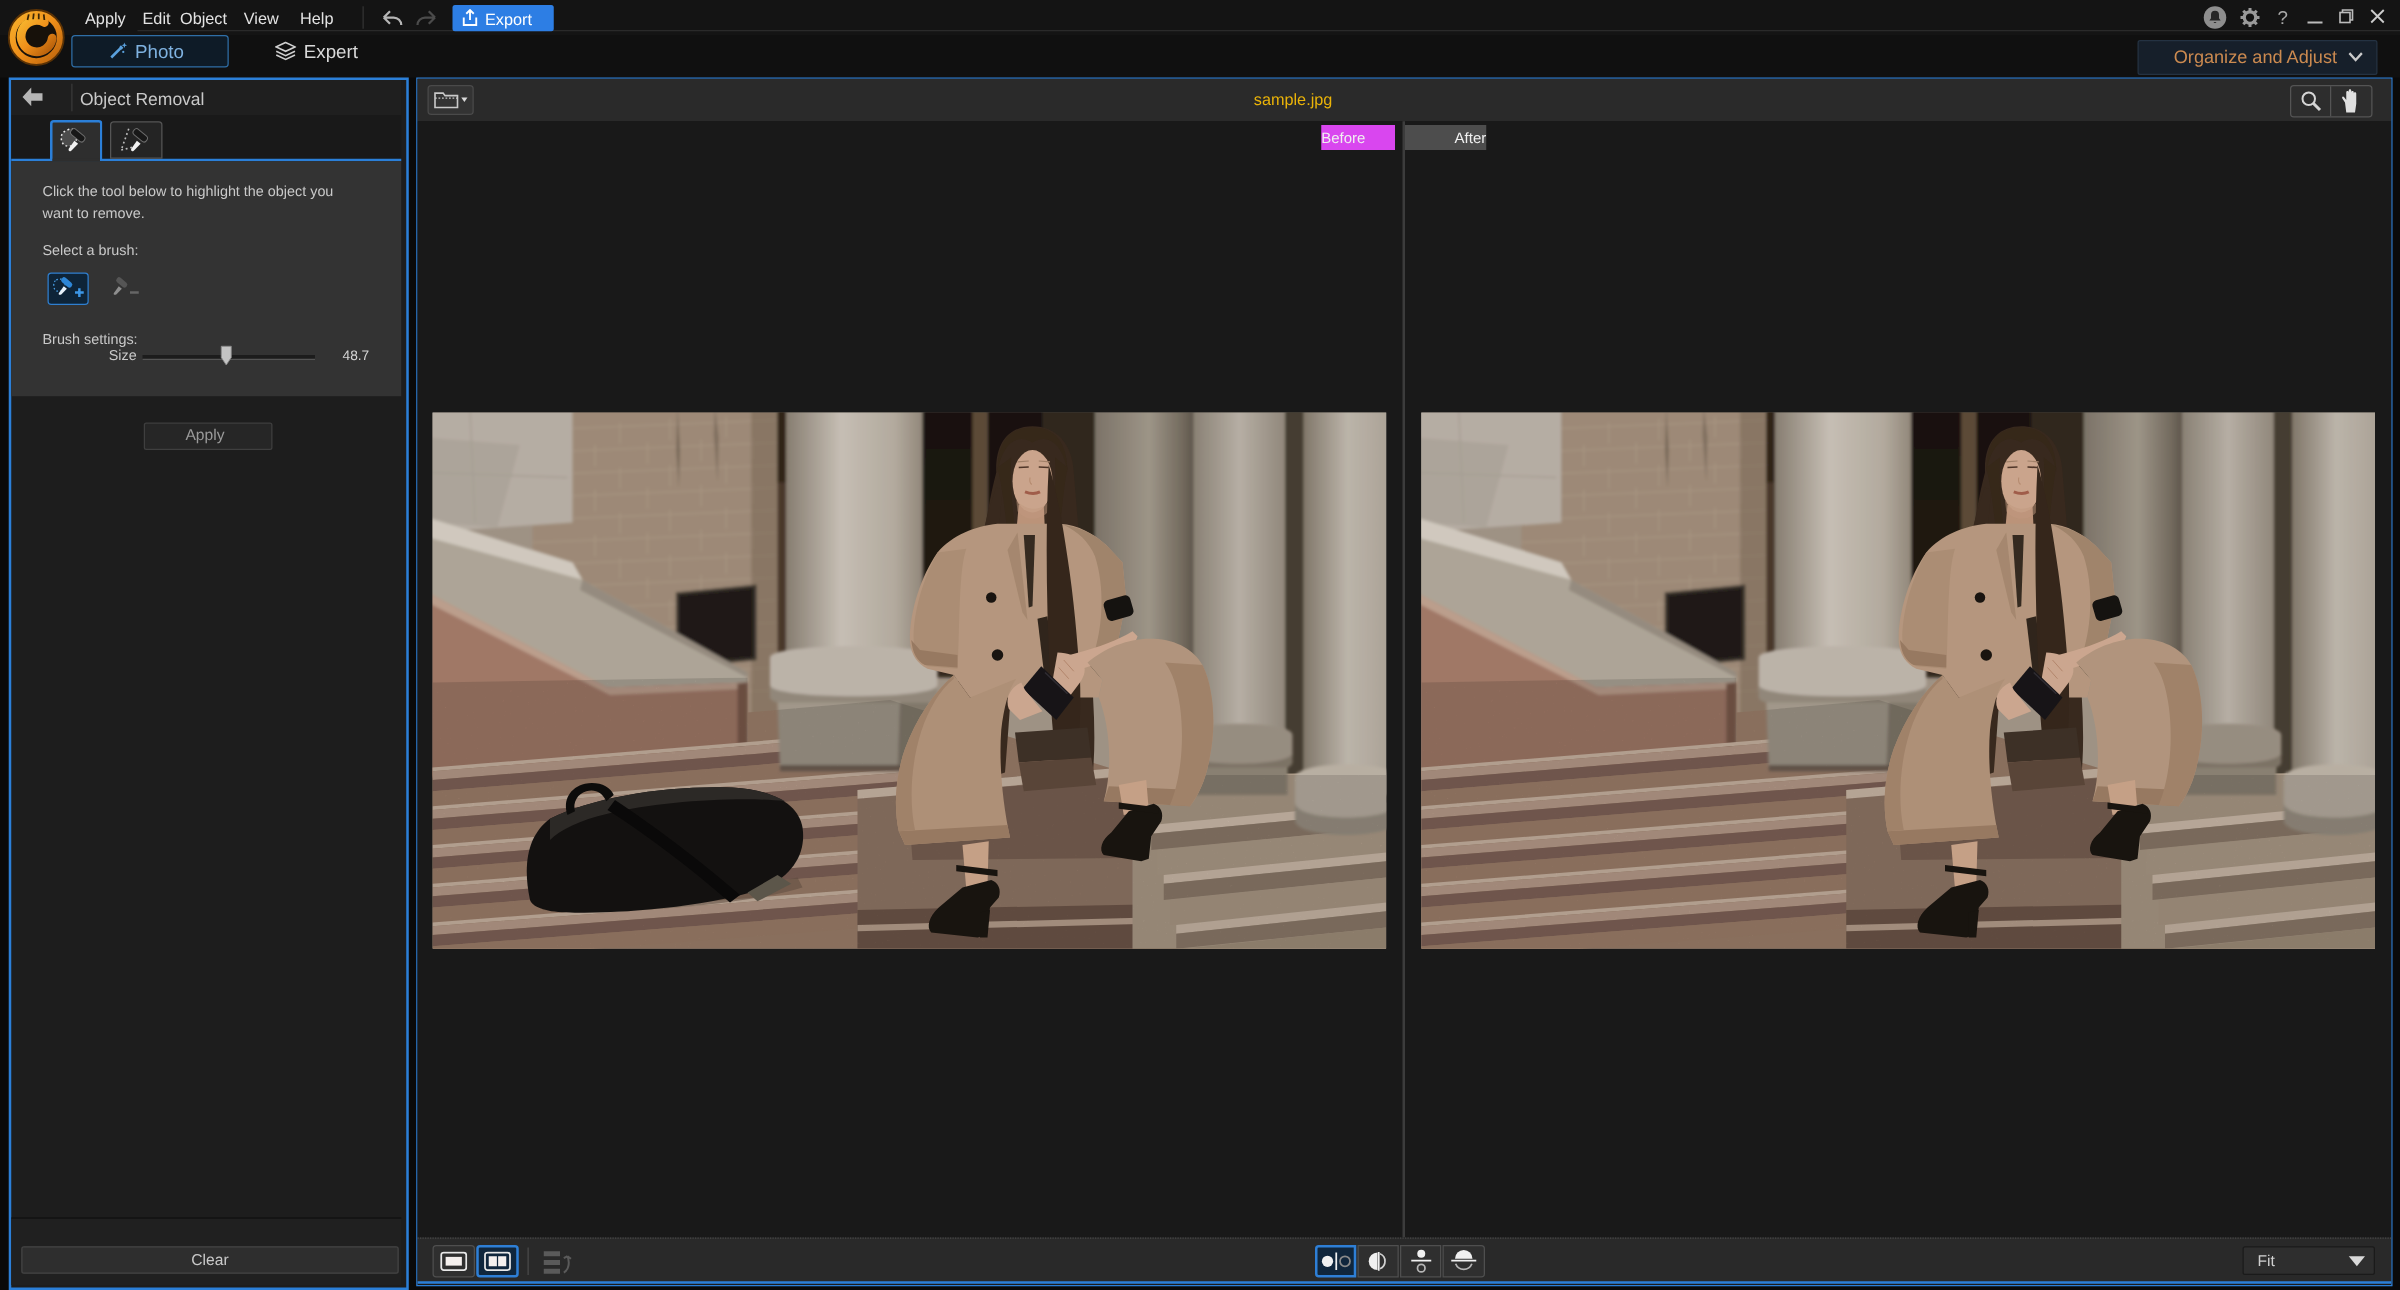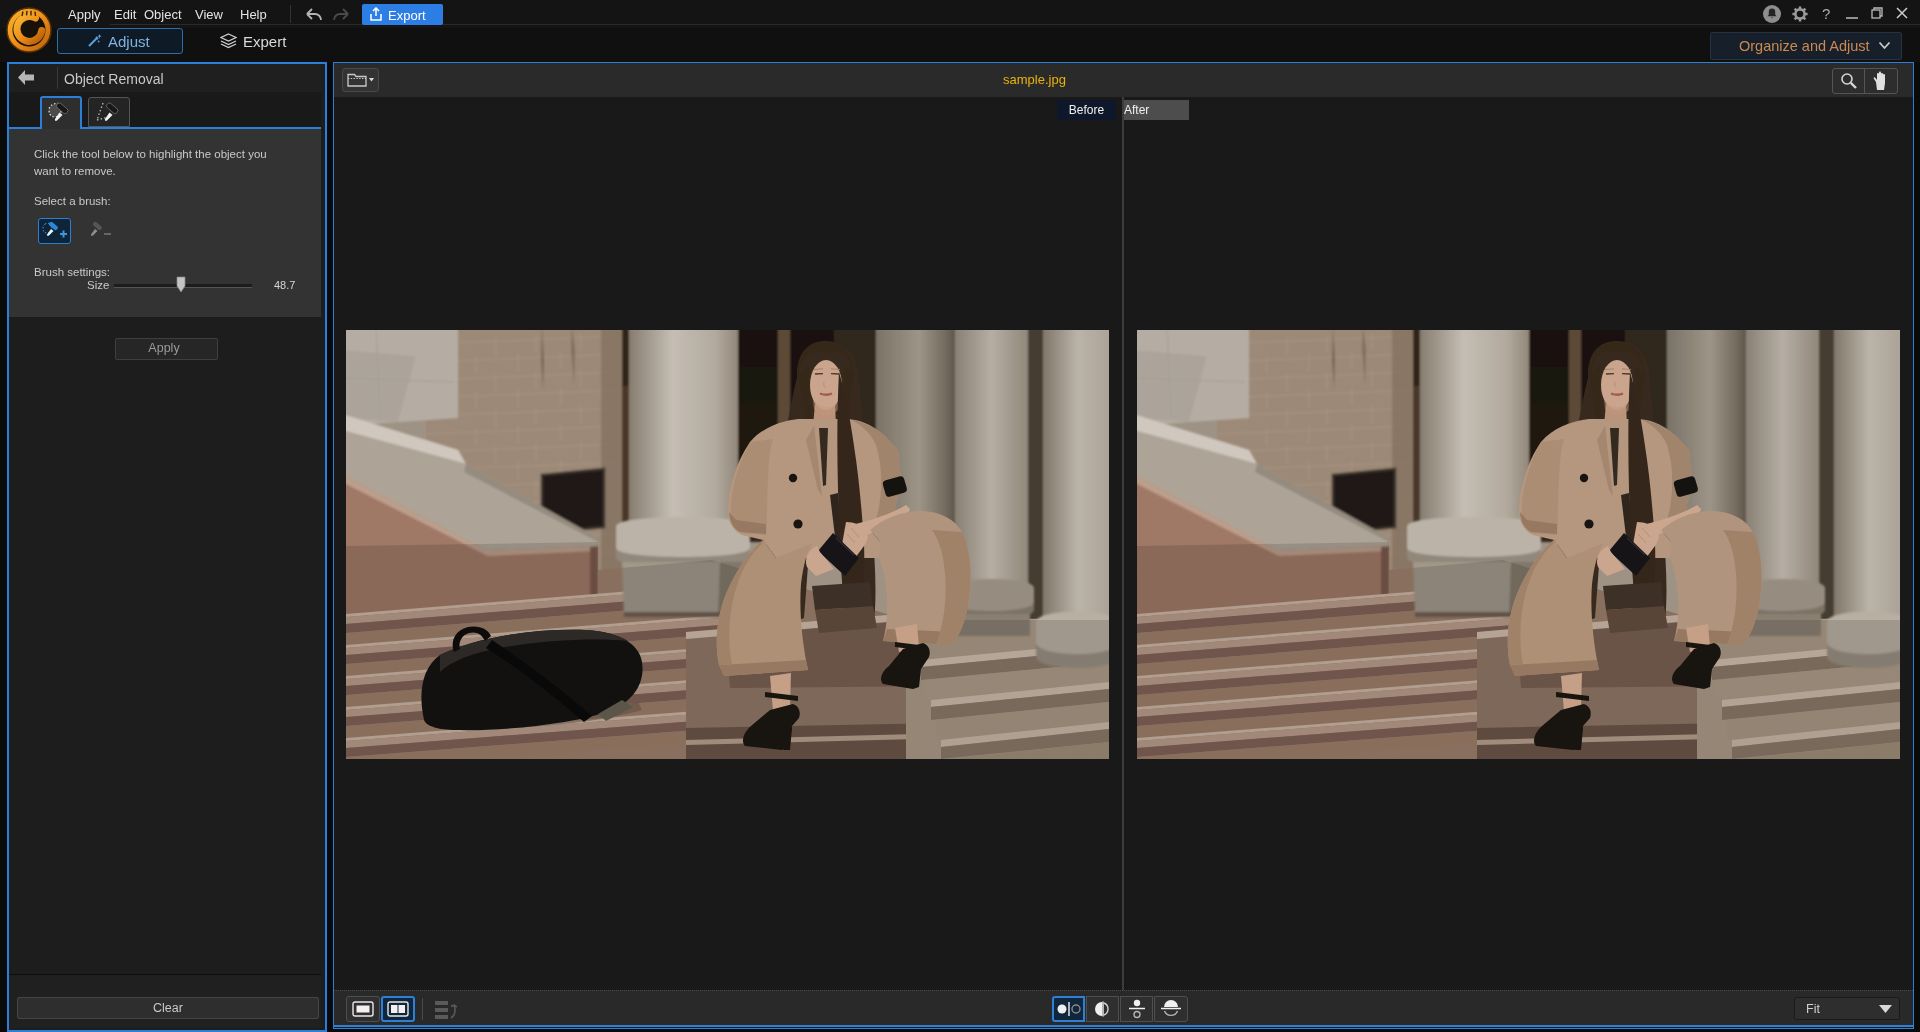--- a/index.html
+++ b/index.html
@@ -50,21 +50,21 @@
  <path d="M7 1 L7 9 M4 4 L7 1 L10 4 M2 7 V13 H12 V7" stroke="#fff" stroke-width="1.5" fill="none"></path>
 </svg>
 <div class="a" style="left:388px;top:8px;font-size:13px;color:#fff">Export</div>
 
 <div class="a" style="left:57px;top:28px;width:124px;height:24px;background:#0e1b27;border:1px solid #2f6ea6;border-radius:3px"></div>
 <svg class="a" style="left:86px;top:32px" width="17" height="17" viewBox="0 0 17 17">
  <path d="M3 14 L11 6 M10 5 l2 2" stroke="#5aa0dc" stroke-width="2" fill="none"></path>
  <path d="M13.5 2 l0.6 1.6 1.6 0.6 -1.6 0.6 -0.6 1.6 -0.6 -1.6 -1.6 -0.6 1.6 -0.6 Z" fill="#5aa0dc"></path>
  <circle cx="12.6" cy="9.5" r="0.9" fill="#5aa0dc"></circle>
 </svg>
-<div class="a" style="left:108px;top:33px;font-size:15px;color:#7fb2e0">Adjust</div>
+<div class="a" style="left:108px;top:33px;font-size:15px;color:#7fb2e0">Photo</div>
 <svg class="a" style="left:220px;top:33px" width="17" height="16" viewBox="0 0 17 16">
  <path d="M8.5 1 L16 4.5 8.5 8 1 4.5 Z" fill="none" stroke="#cfcfcf" stroke-width="1.3"></path>
  <path d="M1 8 L8.5 11.5 16 8 M1 11 L8.5 14.5 16 11" fill="none" stroke="#cfcfcf" stroke-width="1.3"></path>
 </svg>
 <div class="a" style="left:243px;top:33px;font-size:15px;color:#d9d9d9">Expert</div>
 
 <svg class="a" style="left:1762px;top:4px" width="150" height="20" viewBox="0 0 150 20">
  <circle cx="10" cy="10" r="9" fill="#8e8e8e"></circle>
  <path d="M10 4.5 a3.2 3.2 0 0 1 3.2 3.2 v2.8 l1.3 1.8 h-9 l1.3 -1.8 v-2.8 a3.2 3.2 0 0 1 3.2 -3.2 Z M8.8 13.5 a1.3 1.3 0 0 0 2.4 0" fill="#252525"></path>
  <g transform="translate(38,10)">
@@ -169,22 +169,22 @@
 <svg class="a" style="left:1840px;top:72px" width="18" height="18" viewBox="0 0 18 18">
  <circle cx="7" cy="7" r="5" fill="none" stroke="#d5d5d5" stroke-width="1.6"></circle>
  <line x1="10.8" y1="10.8" x2="16" y2="16" stroke="#d5d5d5" stroke-width="2.4"></line>
 </svg>
 <svg class="a" style="left:1872px;top:70px" width="18" height="21" viewBox="0 0 18 21">
  <path d="M5 20 L4 12 2 9 C1 7.5 2.5 6.5 3.5 8 L5 10 V4 C5 2.5 7 2.5 7 4 V2.5 C7 1 9 1 9 2.5 V4 C9 2.5 11 2.5 11 4 V5 C11 3.5 13 3.5 13 5 V13 L12 20 Z" fill="#e0e0e0"></path>
 </svg>
 
 <div class="a" style="left:334px;top:97px;width:1579px;height:893px;background:#191919"></div>
 <div class="a" style="left:1122px;top:97px;width:2px;height:893px;background:#3c3c3c"></div>
-<div class="a" style="left:1057px;top:100px;width:59px;height:20px;background:#0f172a;font-size:12px;color:#f0f0f0;text-align:center;line-height:20px">Before</div>
-<div class="a" style="left:1124px;top:100px;width:65px;height:20px;background:#4d4d4d;font-size:12px;color:#f0f0f0;text-align:left;line-height:20px">After</div>
+<div class="a" style="left:1057px;top:100px;width:59px;height:20px;background:#d946ef;font-size:12px;color:#f0f0f0;line-height:20px">Before</div>
+<div class="a" style="left:1124px;top:100px;width:65px;height:20px;background:#4d4d4d;font-size:12px;color:#f0f0f0;text-align:right;line-height:20px">After</div>
 
 <svg class="a" style="left:346px;top:330px" width="763" height="429" viewBox="0 0 763 429">
 <defs>
 <linearGradient id="colA" x1="0" y1="0" x2="1" y2="0">
  <stop offset="0" stop-color="#8a8175"></stop>
         <stop offset="0.4" stop-color="#cdc6bc"></stop>
         <stop offset="0.8" stop-color="#b8b0a4"></stop>
         <stop offset="1" stop-color="#968c7f"></stop>
 </linearGradient>
 <linearGradient id="colB" x1="0" y1="0" x2="1" y2="0">

